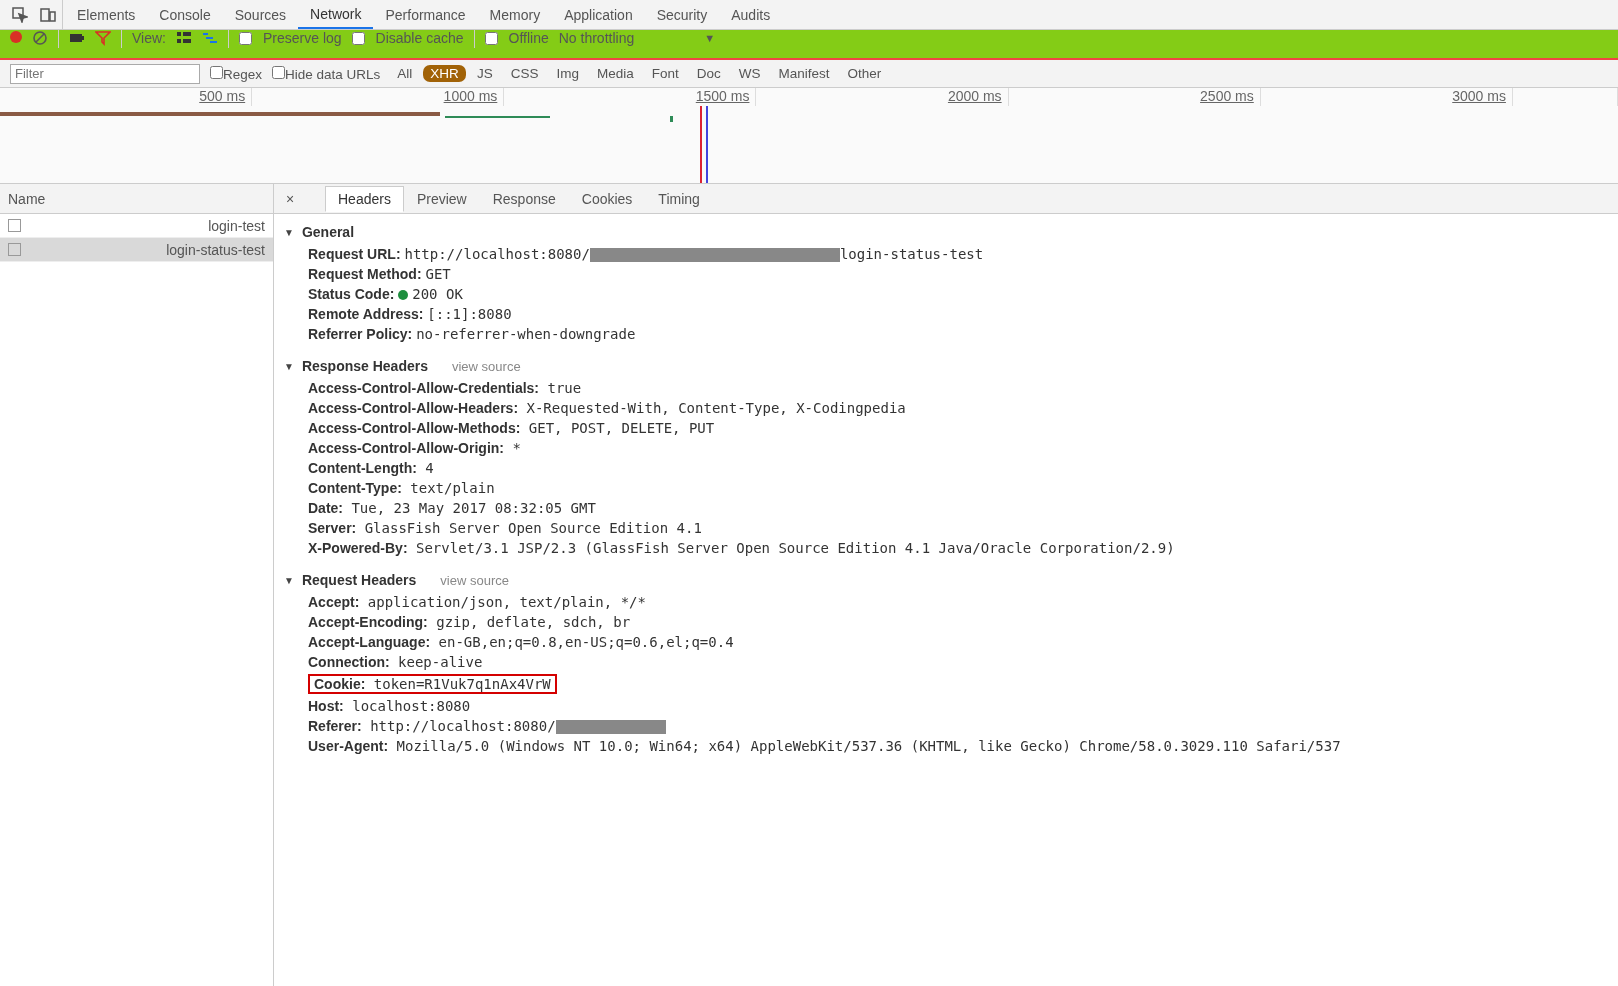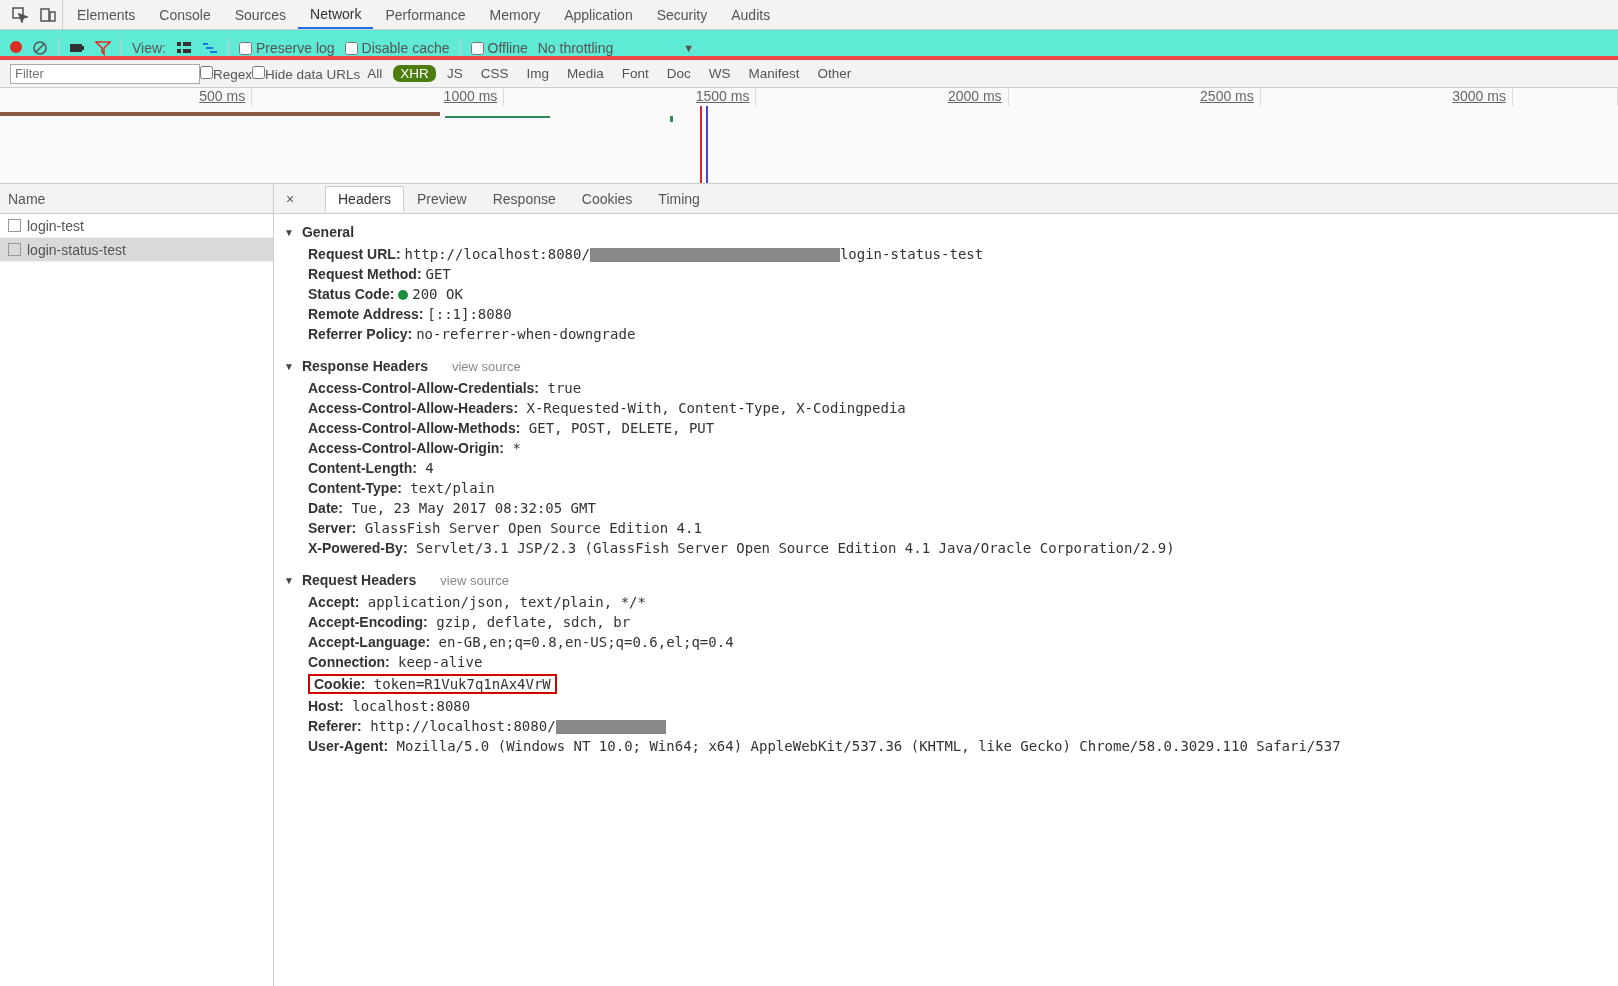--- a/index.html
+++ b/index.html
@@ -41,60 +41,60 @@
     color: #555;
   }
   .tabbar .tab.active {
     color: #333;
     border-bottom: 2px solid #1a73e8;
   }
   
   .toolbar {
     height: 30px;
     display: flex;
-    align-items: flex-end;
+    align-items: flex-start;
     gap: 10px;
     padding: 0 10px;
-    border-bottom: 4px solid #ef4444;
-    background: #5eead4;
+    border-bottom: 2px solid #ef4444;
+    background: #84cc16;
     color: #555;
     font-size: 14px;
   }
   .record-dot {
     width: 12px; height: 12px; border-radius: 50%;
     background: #d93025; display: inline-block;
   }
   .vsep { width:1px; height:18px; background:#ccc; }
-  .toolbar .chk { display:flex; align-items:center; gap:4px; }
+  .toolbar .chk { display:flex; align-items:center; gap:11px; }
   .toolbar input[type=checkbox]{ width:13px; height:13px; }
   svg.icn { width:16px; height:16px; display:block; }
   .funnel-red { color:#d93025; }
   .chev { font-size:11px; color:#555; }
   
   .filterbar {
     height: 28px;
-    display:flex; align-items:center; 
+    display:flex; align-items:center; gap:10px;
     padding:0 10px;
     border-bottom:1px solid #ccc;
     background:#f3f3f3;
     font-size:13.5px;
     color:#555;
   }
   .filterbar input.filter {
     width: 190px; height:20px;
     border:1px solid #aaa; background:#fff;
     font-size:13px; padding:0 4px; color:#888;
   }
   .type-pill {
     padding:1px 7px;
     border-radius:0; font-size:13.5px;
     color:#555;
   }
   .type-pill.active {
-    background:#4d7c0f; color:#fff; border-radius:7px;
+    background:#a16207; color:#fff; border-radius:7px;
   }
   
   .timeline {
     height:96px; border-bottom:1px solid #ccc;
     position:relative; background:#fafafa; overflow:hidden;
   }
   .timeline .ticks {
     position:absolute; top:0; left:0; right:0; height:18px;
     display:flex;
     font-size:14px; color:#666;text-decoration:underline;
@@ -119,21 +119,21 @@
     display:flex; flex-direction:column;
   }
   .names .hdr {
     height:30px; display:flex; align-items:center;
     padding:0 8px; border-bottom:1px solid #ccc;
     background:#f3f3f3; font-size:14px; color:#555;
   }
   .names .row {
     height:24px; display:flex; align-items:center; gap:6px;
     padding:0 8px; border-bottom:1px solid #eee;
-    font-size:14px; color:#555;
+    font-size:14px; color:#555;justify-content:space-between;
   }
   .names .row.sel { background:#d9d9d9; }
   .names .row .box { width:13px; height:13px; border:1px solid #999; }
   
   .detail { flex:1; display:flex; flex-direction:column; min-width:0;}
   .detail-tabs {
     height:30px; display:flex; align-items:center;
     border-bottom:1px solid #ccc; background:#f3f3f3;
     padding:0 4px; gap:0; color:#555; font-size:14px;
   }

